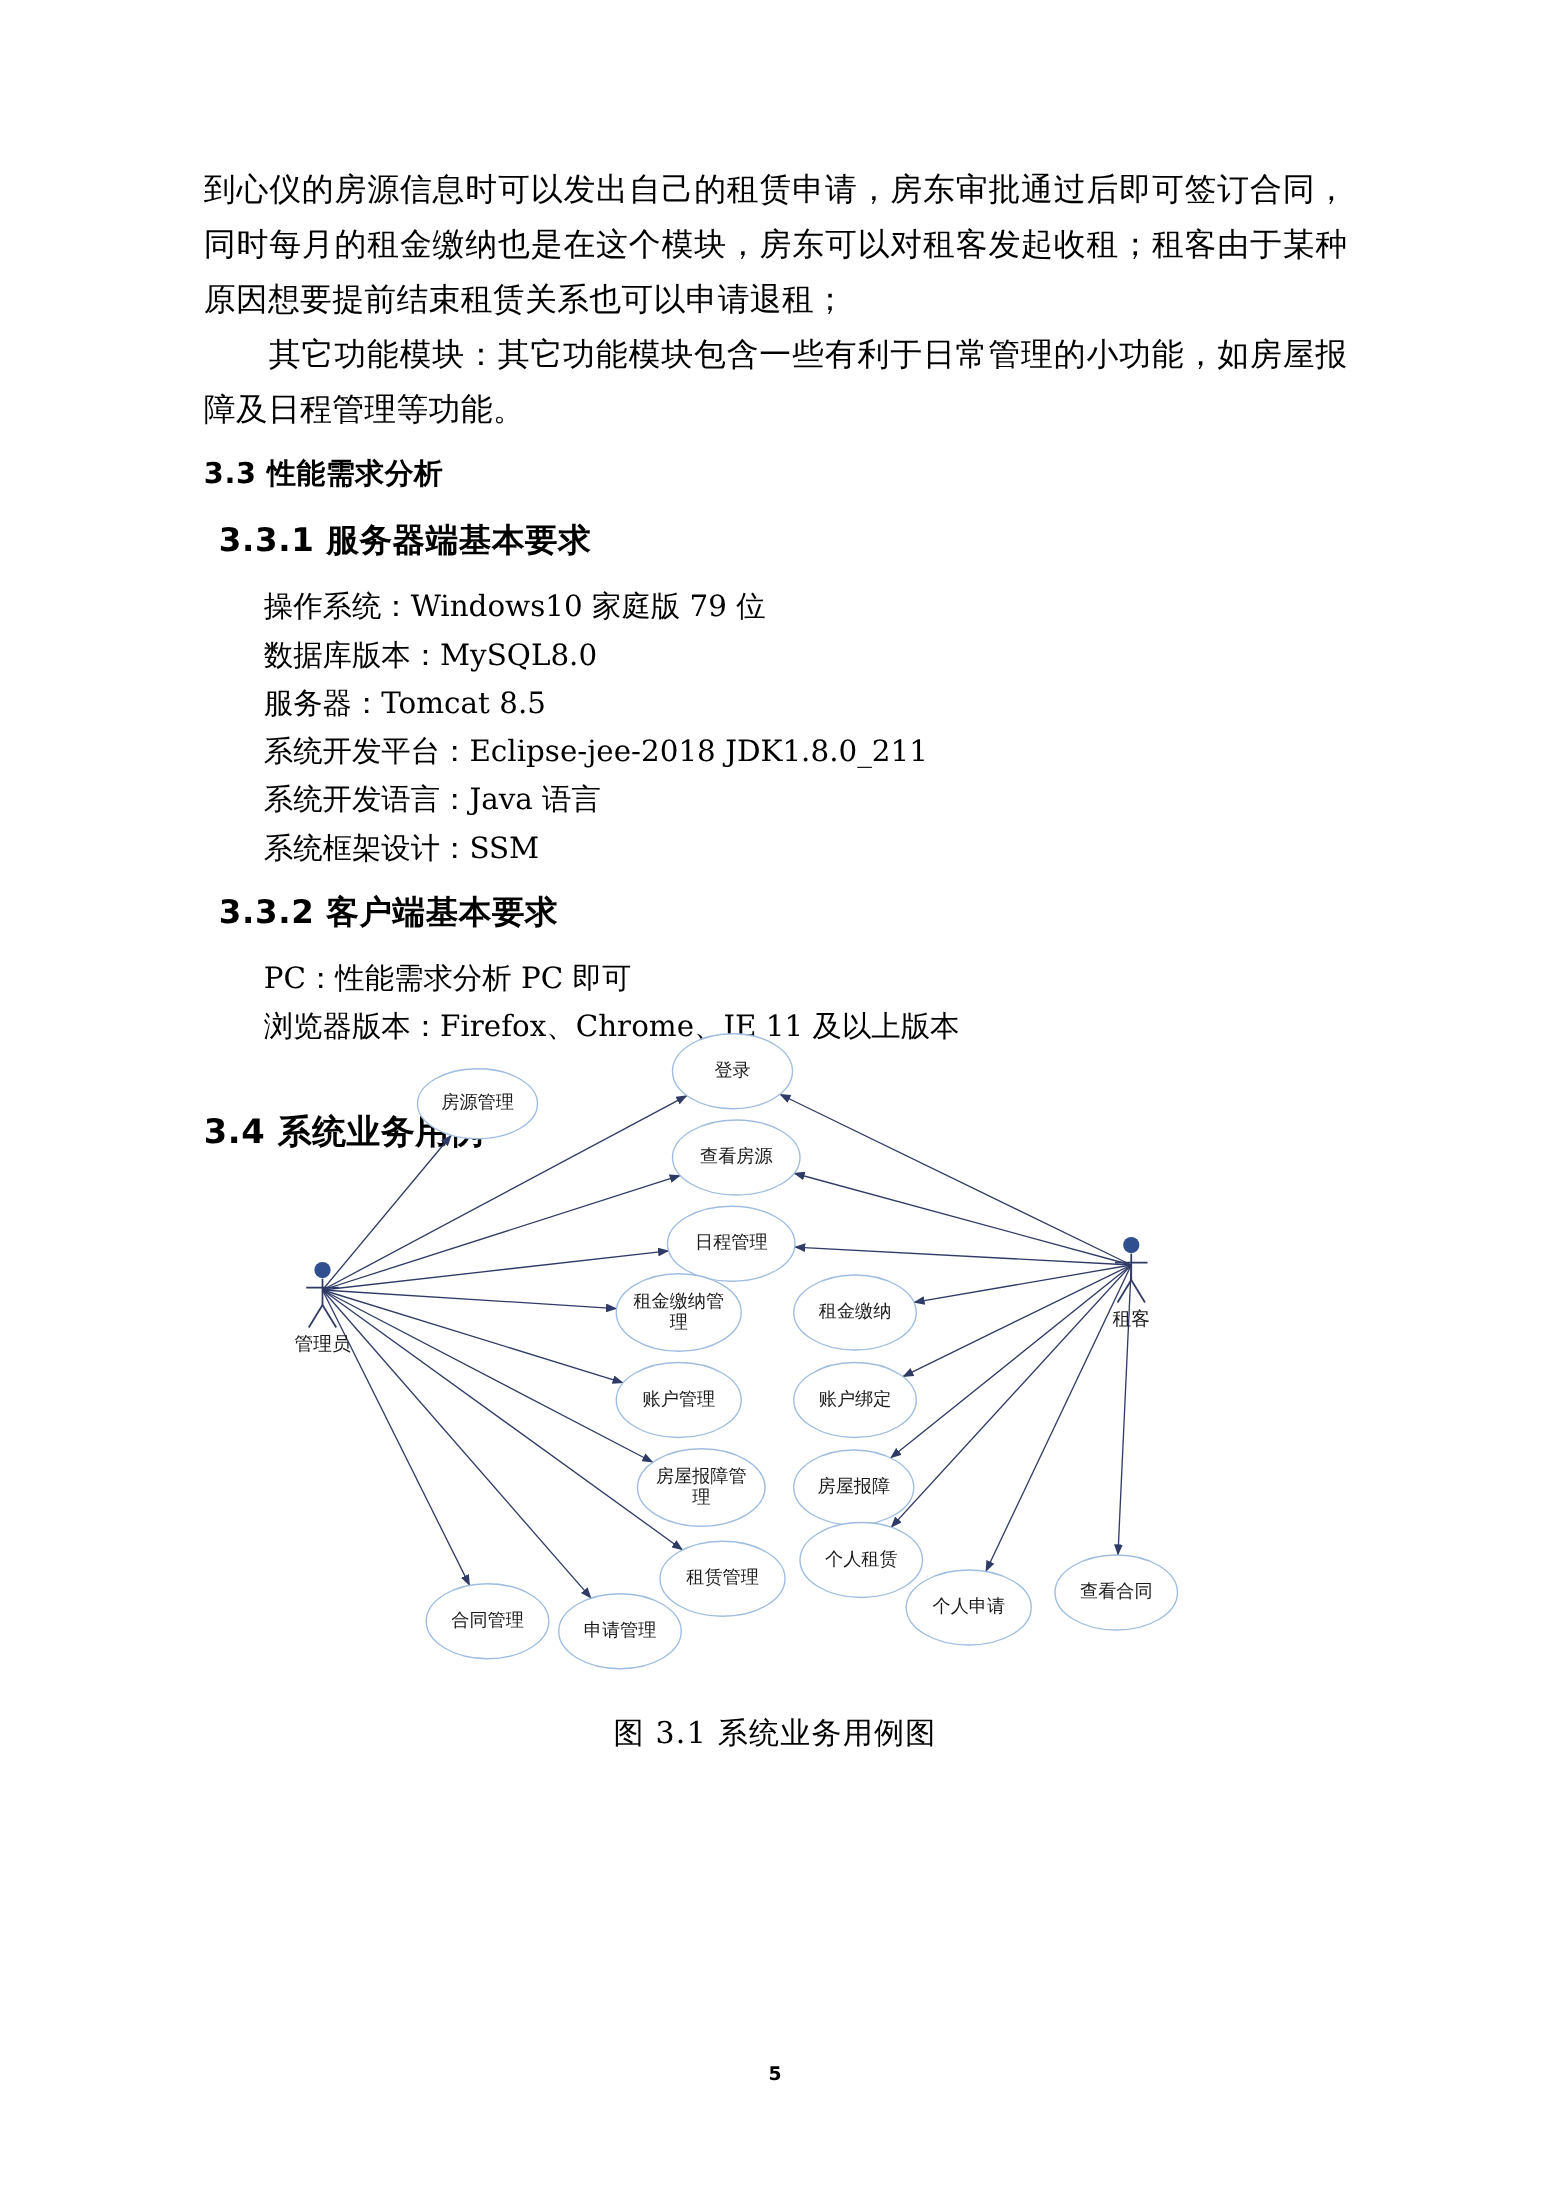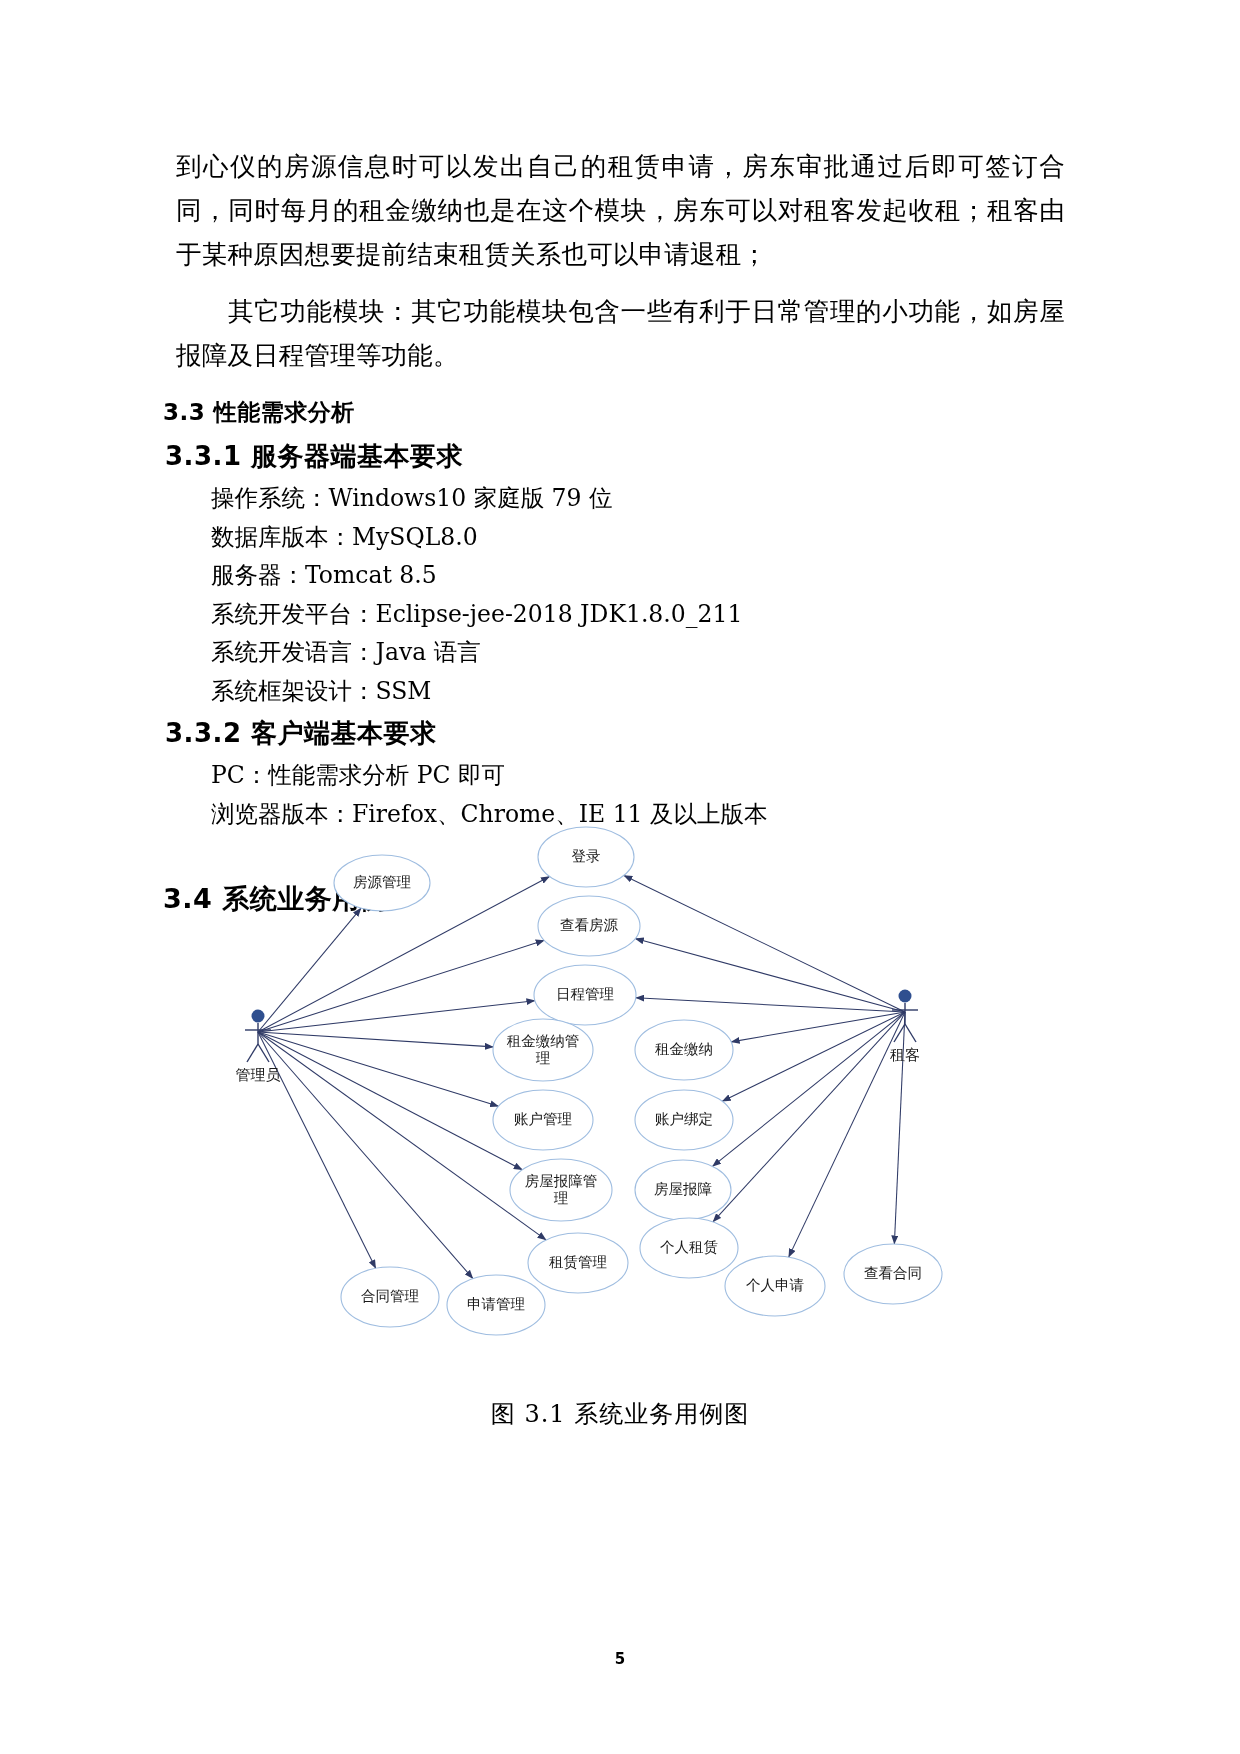--- a/index.html
+++ b/index.html
@@ -14,39 +14,39 @@
   .page{
     position:absolute;inset:0;
     padding:0;
   }
   
   .textcol{
     position:absolute;
     left:163px; top:132px; width:915px;
   }
   p.body{
-    margin:13px;
-    font-family:Liberation Serif, serif;
+    margin:0;
+    font-family:Liberation Mono, monospace;
     font-size:25.5px;
     line-height:44px;
     text-align:justify;
     text-justify:inter-ideograph;
     letter-spacing:0.2px;
   }
   p.indent{ text-indent:52px; }
   h2.sec{
     margin:6px 0 0 0;
     font-family:"DejaVu Sans","Liberation Sans",sans-serif;
     font-weight:bold;
     font-size:23px;
     line-height:42px;
     letter-spacing:0.5px;
   }
   h3.sec{
-    margin:2px;
+    margin:12px;
     font-family:"DejaVu Sans","Liberation Sans",sans-serif;
     font-weight:bold;
     font-size:26px;
     line-height:42px;
     letter-spacing:0.5px;
   }
   ul.spec{
     list-style:none;
     margin:0;padding:0;
   }
@@ -106,21 +106,20 @@
     stroke:none;
   }
   
   .caption{
     position:absolute;
     left:0; top:1370px; width:1240px;
     text-align:center;
     font-family:"DejaVu Serif","Liberation Serif",serif;
     font-size:24px;
     letter-spacing:1px;
-    margin-top:28px;
   }
   .pagenum{
     position:absolute;
     left:0; top:1650px; width:1240px;
     text-align:center;
     font-family:"DejaVu Sans","Liberation Sans",sans-serif;
     font-size:15px;
     font-weight:bold;
   }
 </style>

